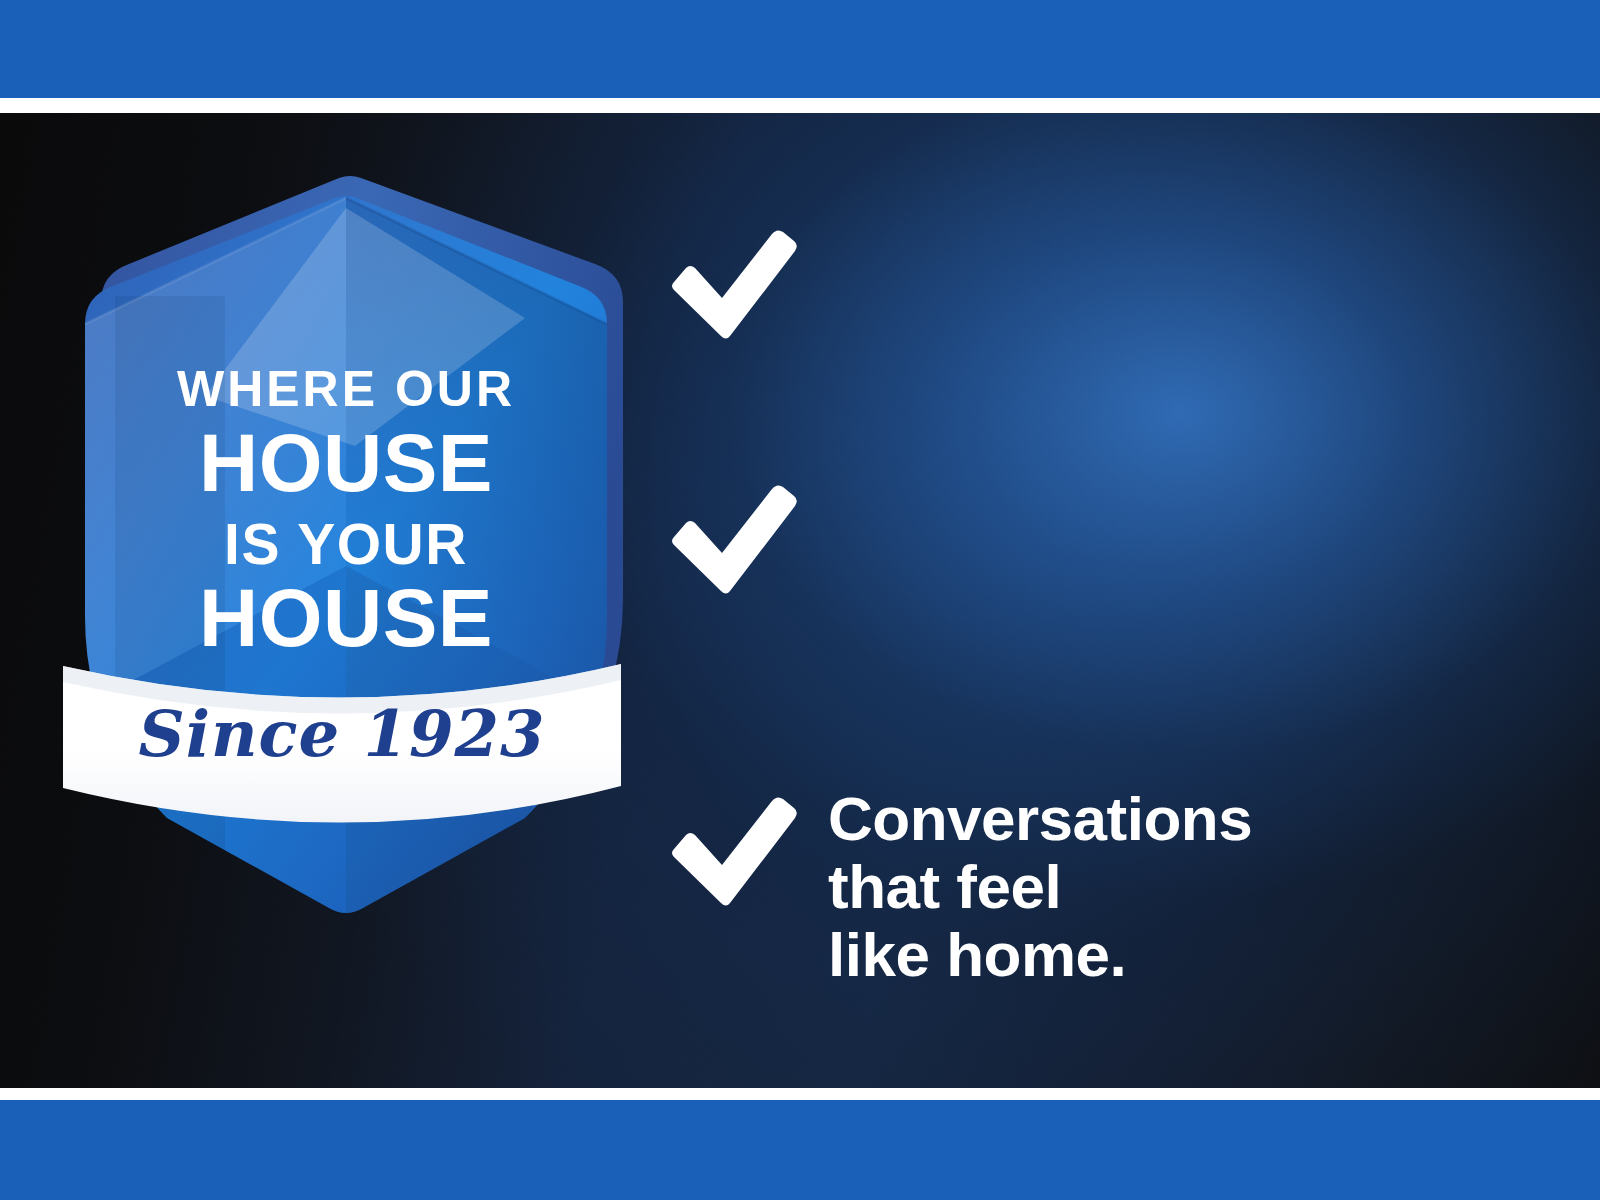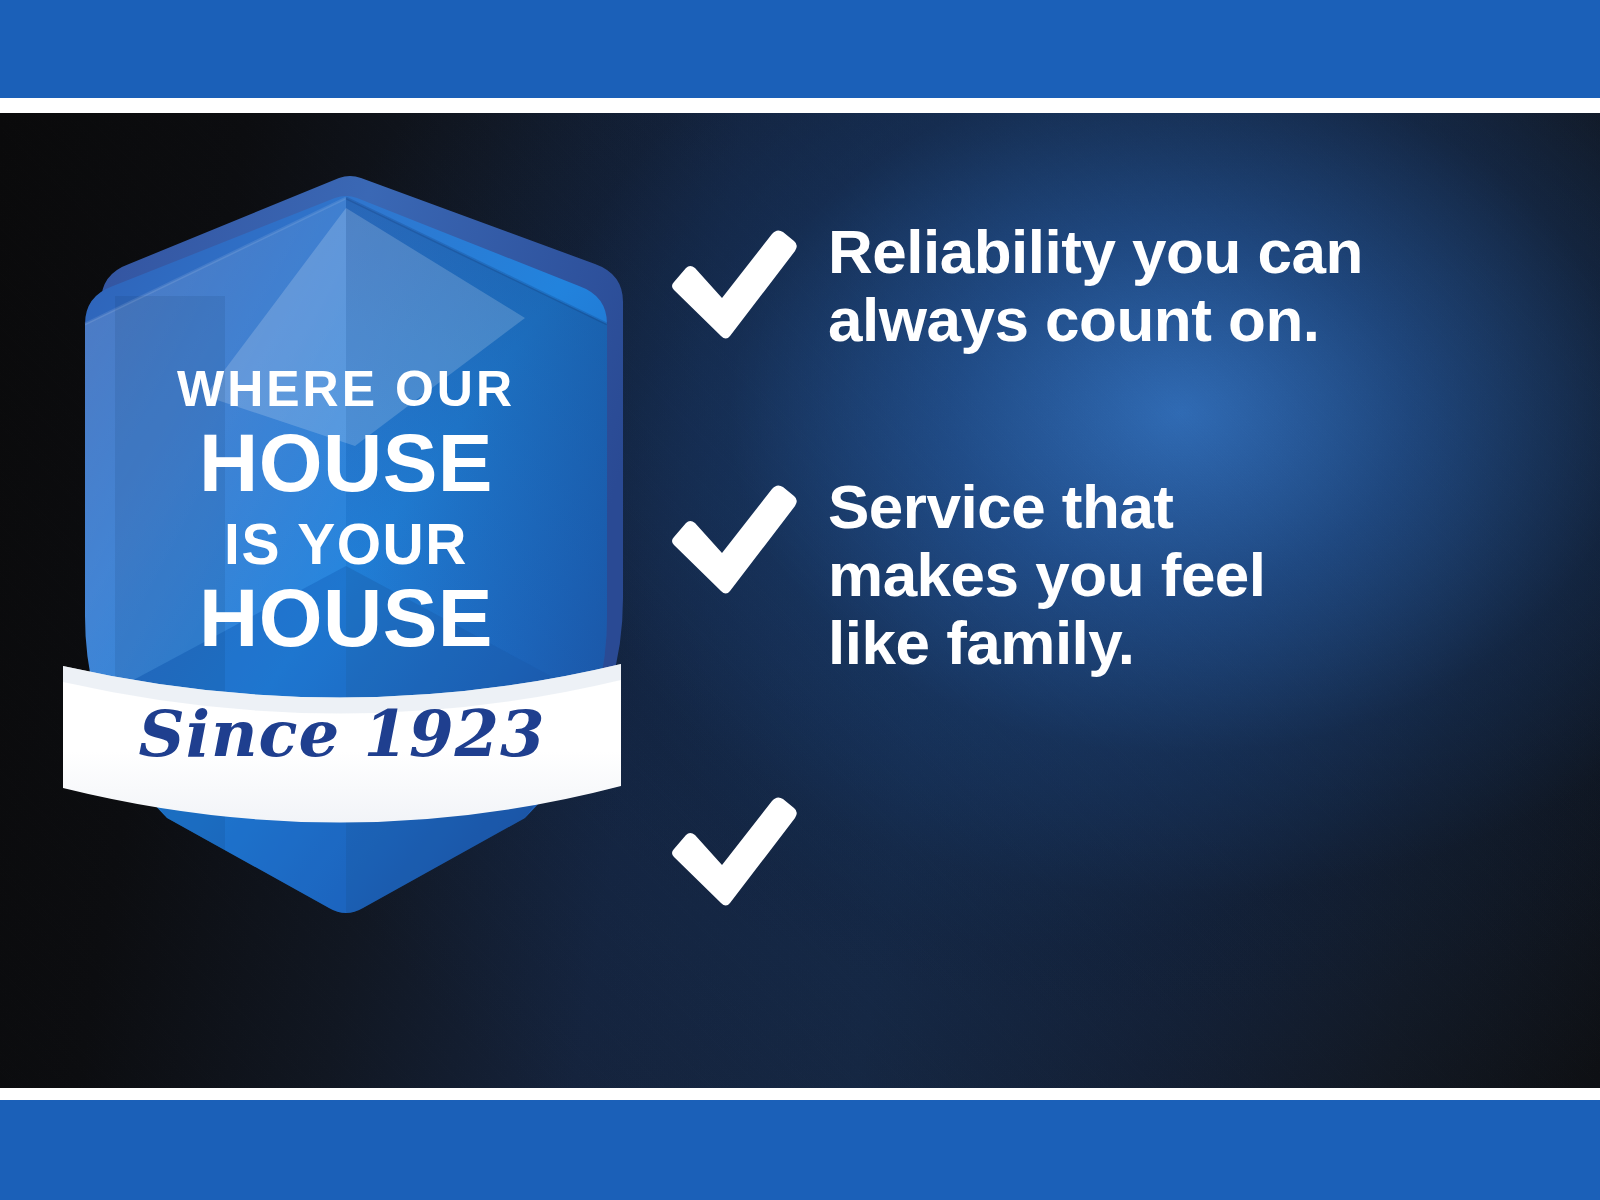--- a/index.html
+++ b/index.html
@@ -224,42 +224,40 @@
 
   <div id="benefits">
 
     <div class="benefit" id="benefit-0">
       <span class="check-wrap">
         <svg width="140" height="118" viewBox="0 0 140 118" xmlns="http://www.w3.org/2000/svg">
           <path d="M14,58 L26,44 Q30,40 35,44 L62,74 L112,10 Q117,4 123,8 L134,17 Q139,21 135,27
                    L70,112 Q66,117 61,112 L14,66 Q10,62 14,58 Z" fill="#ffffff"></path>
         </svg>
       </span>
-      <span class="benefit-text">Reliability you can
-always count on.</span>
     </div>
 
     <div class="benefit" id="benefit-1">
       <span class="check-wrap">
         <svg width="140" height="118" viewBox="0 0 140 118" xmlns="http://www.w3.org/2000/svg">
           <path d="M14,58 L26,44 Q30,40 35,44 L62,74 L112,10 Q117,4 123,8 L134,17 Q139,21 135,27
                    L70,112 Q66,117 61,112 L14,66 Q10,62 14,58 Z" fill="#ffffff"></path>
         </svg>
       </span>
-      <span class="benefit-text">Service that
-makes you feel
-like family.</span>
     </div>
 
     <div class="benefit" id="benefit-2">
       <span class="check-wrap">
         <svg width="140" height="118" viewBox="0 0 140 118" xmlns="http://www.w3.org/2000/svg">
           <path d="M14,58 L26,44 Q30,40 35,44 L62,74 L112,10 Q117,4 123,8 L134,17 Q139,21 135,27
                    L70,112 Q66,117 61,112 L14,66 Q10,62 14,58 Z" fill="#ffffff"></path>
         </svg>
       </span>
+      <span class="benefit-text">Conversations
+that feel
+like home.</span>
     </div>
 
   </div>
 
   <div id="band-bottom" class="band"></div>
 
 </div>
 
 </body></html>

